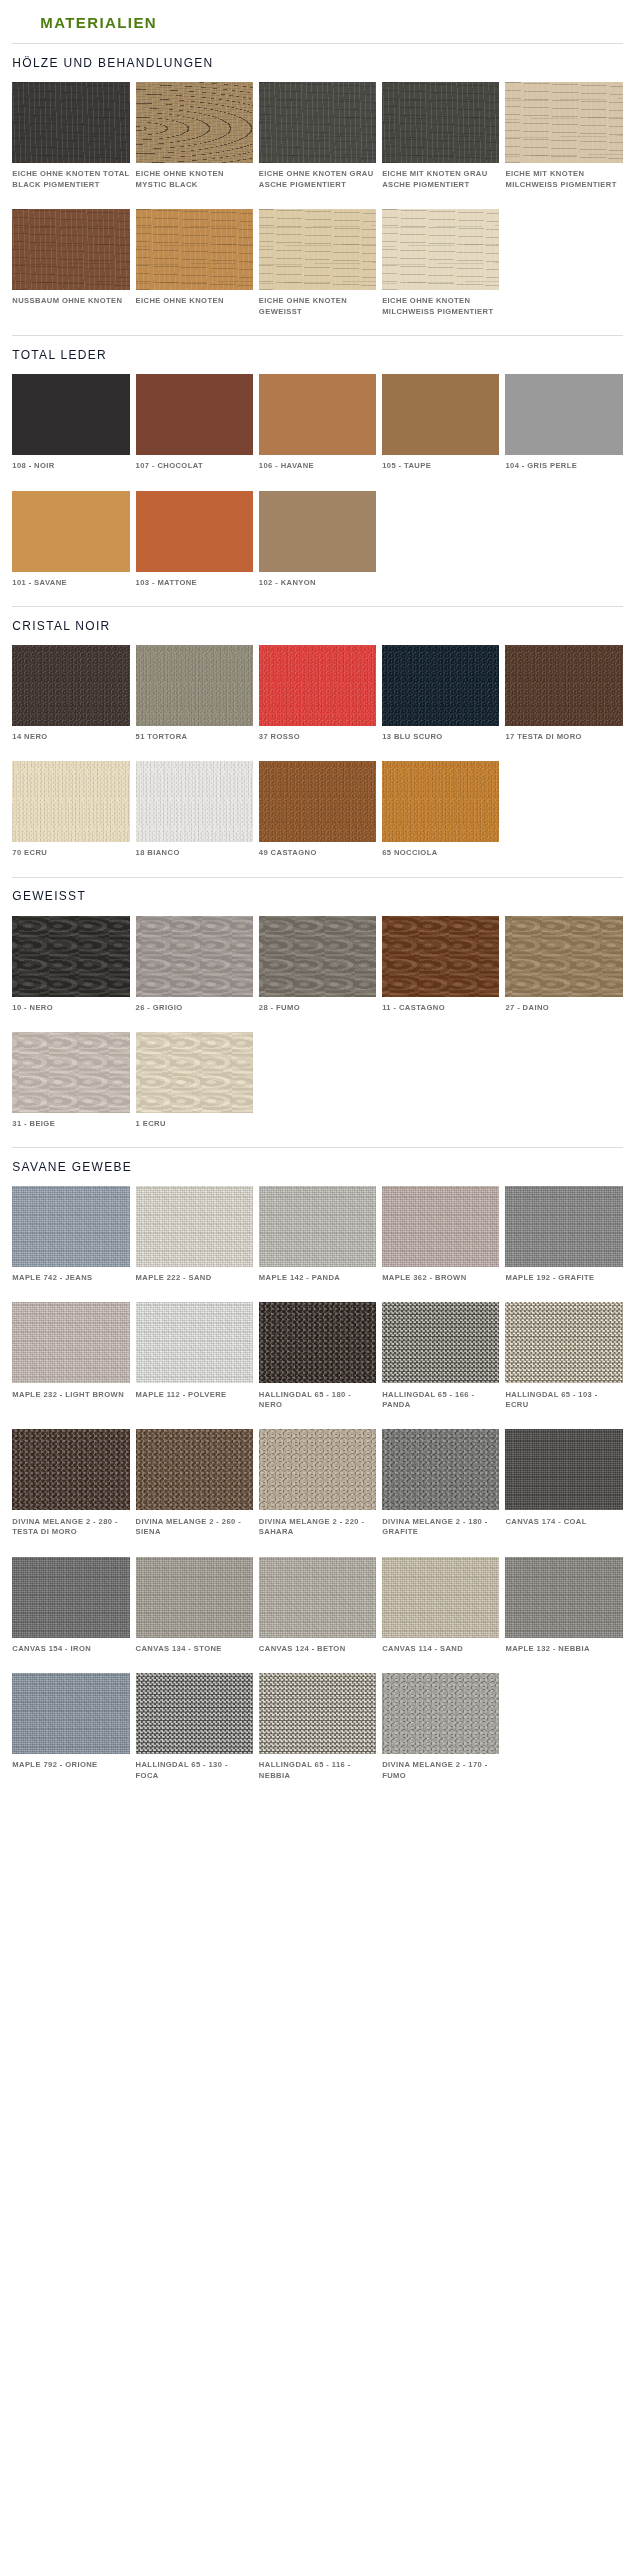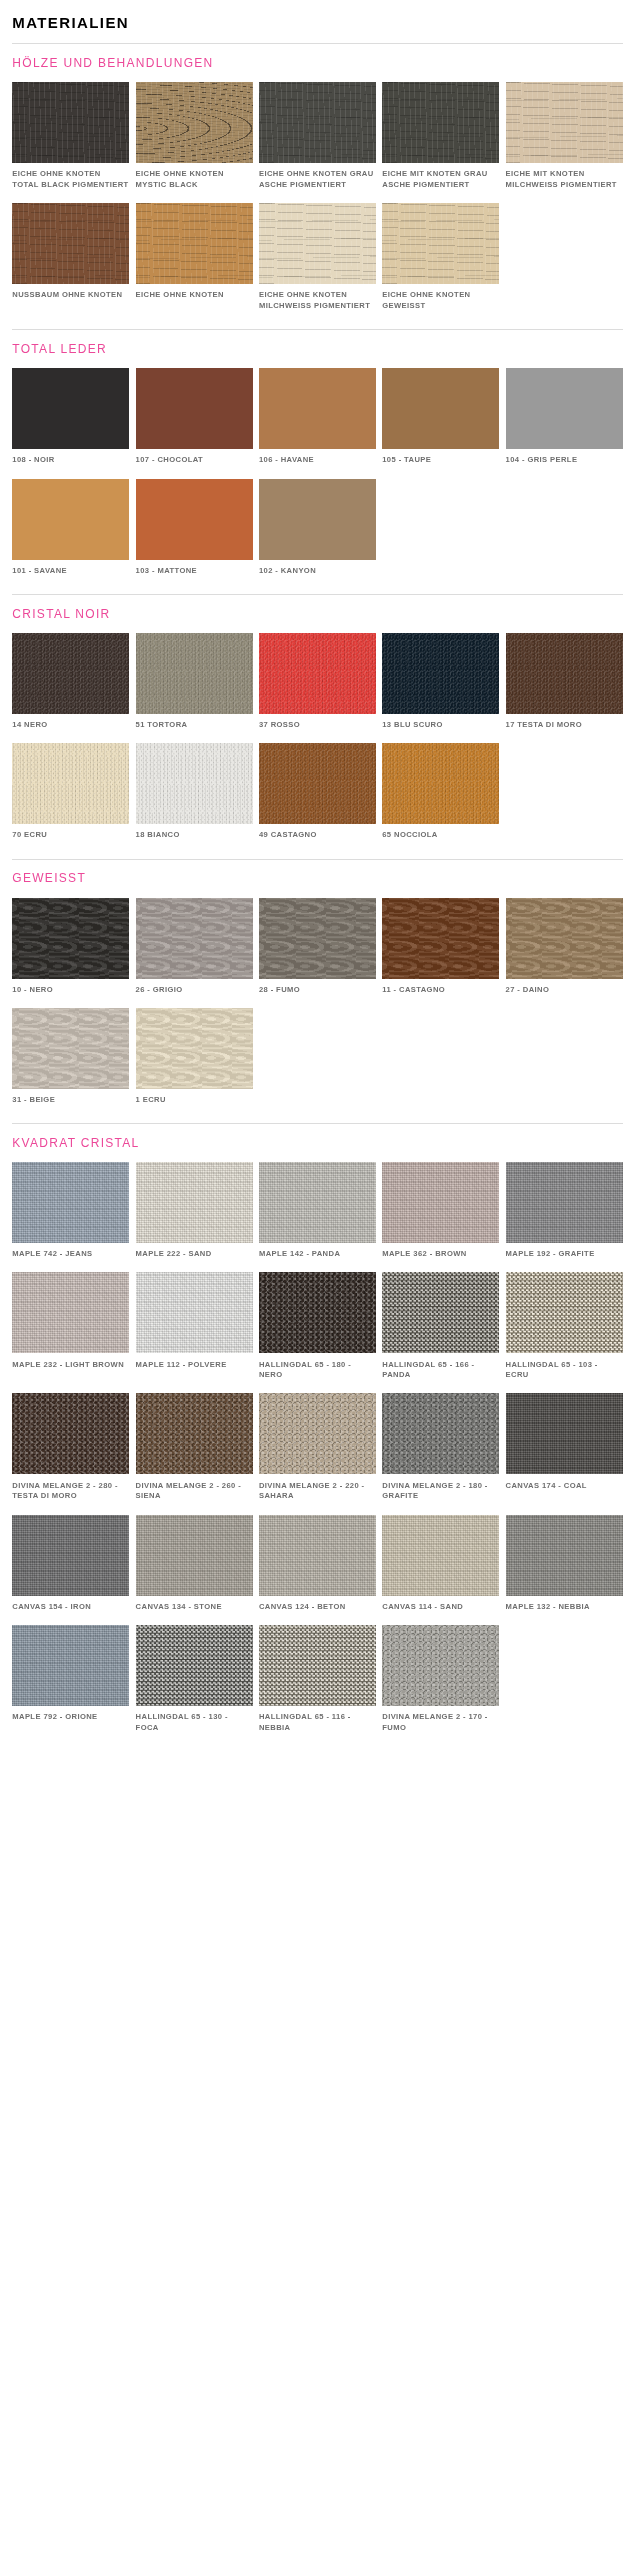--- a/index.html
+++ b/index.html
@@ -7,41 +7,43 @@
     width: 635px;
     background: #ffffff;
     font-family: "Liberation Sans", sans-serif;
   }
   body { padding: 0 12.3px 26.4px 12.3px; }
 
   .page-title {
     font-size: 15px;
     font-weight: bold;
     letter-spacing: 1.4px;
-    color: #000000;
+    color: #4d7c0f;
     padding: 14px 0 12.3px 0;
+    margin-left: 28px;
   }
 
   .section { margin-bottom: 5.3px; }
 
   .section-head {
     font-size: 12px;
     font-weight: normal;
     letter-spacing: 1.3px;
-    color: #ec4899;
+    color: #0f172a;
     border-top: 0.9px solid #dcdcdc;
     padding: 11.5px 0 12.3px 0;
     margin-bottom: 0;
   }
 
   .grid {
     display: grid;
     grid-template-columns: repeat(5, 1fr);
     column-gap: 6.2px;
     row-gap: 0;
+    gap: 6px;
   }
 
   .cell { margin-bottom: 12.3px; }
 
   .swatch {
     width: 100%;
     height: 81px;
     position: relative;
     overflow: hidden;
     background-color: #cccccc;
@@ -237,26 +239,26 @@
         </div>
         <div class="cell">
           <div class="swatch tx-wood" style="background-color: rgb(123, 79, 53);"></div>
           <div class="cell-label">NUSSBAUM OHNE KNOTEN</div>
         </div>
         <div class="cell">
           <div class="swatch tx-wood" style="background-color: rgb(192, 139, 78);"></div>
           <div class="cell-label">EICHE OHNE KNOTEN</div>
         </div>
         <div class="cell">
+          <div class="swatch tx-wood" style="background-color: rgb(220, 201, 165);"></div>
+          <div class="cell-label">EICHE OHNE KNOTEN GEWEISST</div>
+        </div>
+        <div class="cell">
           <div class="swatch tx-wood" style="background-color: rgb(228, 216, 191);"></div>
           <div class="cell-label">EICHE OHNE KNOTEN MILCHWEISS PIGMENTIERT</div>
-        </div>
-        <div class="cell">
-          <div class="swatch tx-wood" style="background-color: rgb(220, 201, 165);"></div>
-          <div class="cell-label">EICHE OHNE KNOTEN GEWEISST</div>
         </div>
       </div>
     </div>
     <div class="section">
       <div class="section-head">TOTAL LEDER</div>
       <div class="grid">
         <div class="cell">
           <div class="swatch tx-utah" style="background-color: rgb(46, 44, 44);"></div>
           <div class="cell-label">108 - NOIR</div>
         </div>
@@ -358,21 +360,21 @@
           <div class="swatch tx-suede" style="background-color: rgb(205, 196, 184);"></div>
           <div class="cell-label">31 - BEIGE</div>
         </div>
         <div class="cell">
           <div class="swatch tx-suede" style="background-color: rgb(231, 220, 194);"></div>
           <div class="cell-label">1 ECRU</div>
         </div>
       </div>
     </div>
     <div class="section">
-      <div class="section-head">KVADRAT CRISTAL</div>
+      <div class="section-head">SAVANE GEWEBE</div>
       <div class="grid">
         <div class="cell">
           <div class="swatch tx-fabric" style="background-color: rgb(154, 166, 180);"></div>
           <div class="cell-label">MAPLE 742 - JEANS</div>
         </div>
         <div class="cell">
           <div class="swatch tx-fabric" style="background-color: rgb(229, 224, 213);"></div>
           <div class="cell-label">MAPLE 222 - SAND</div>
         </div>
         <div class="cell">

